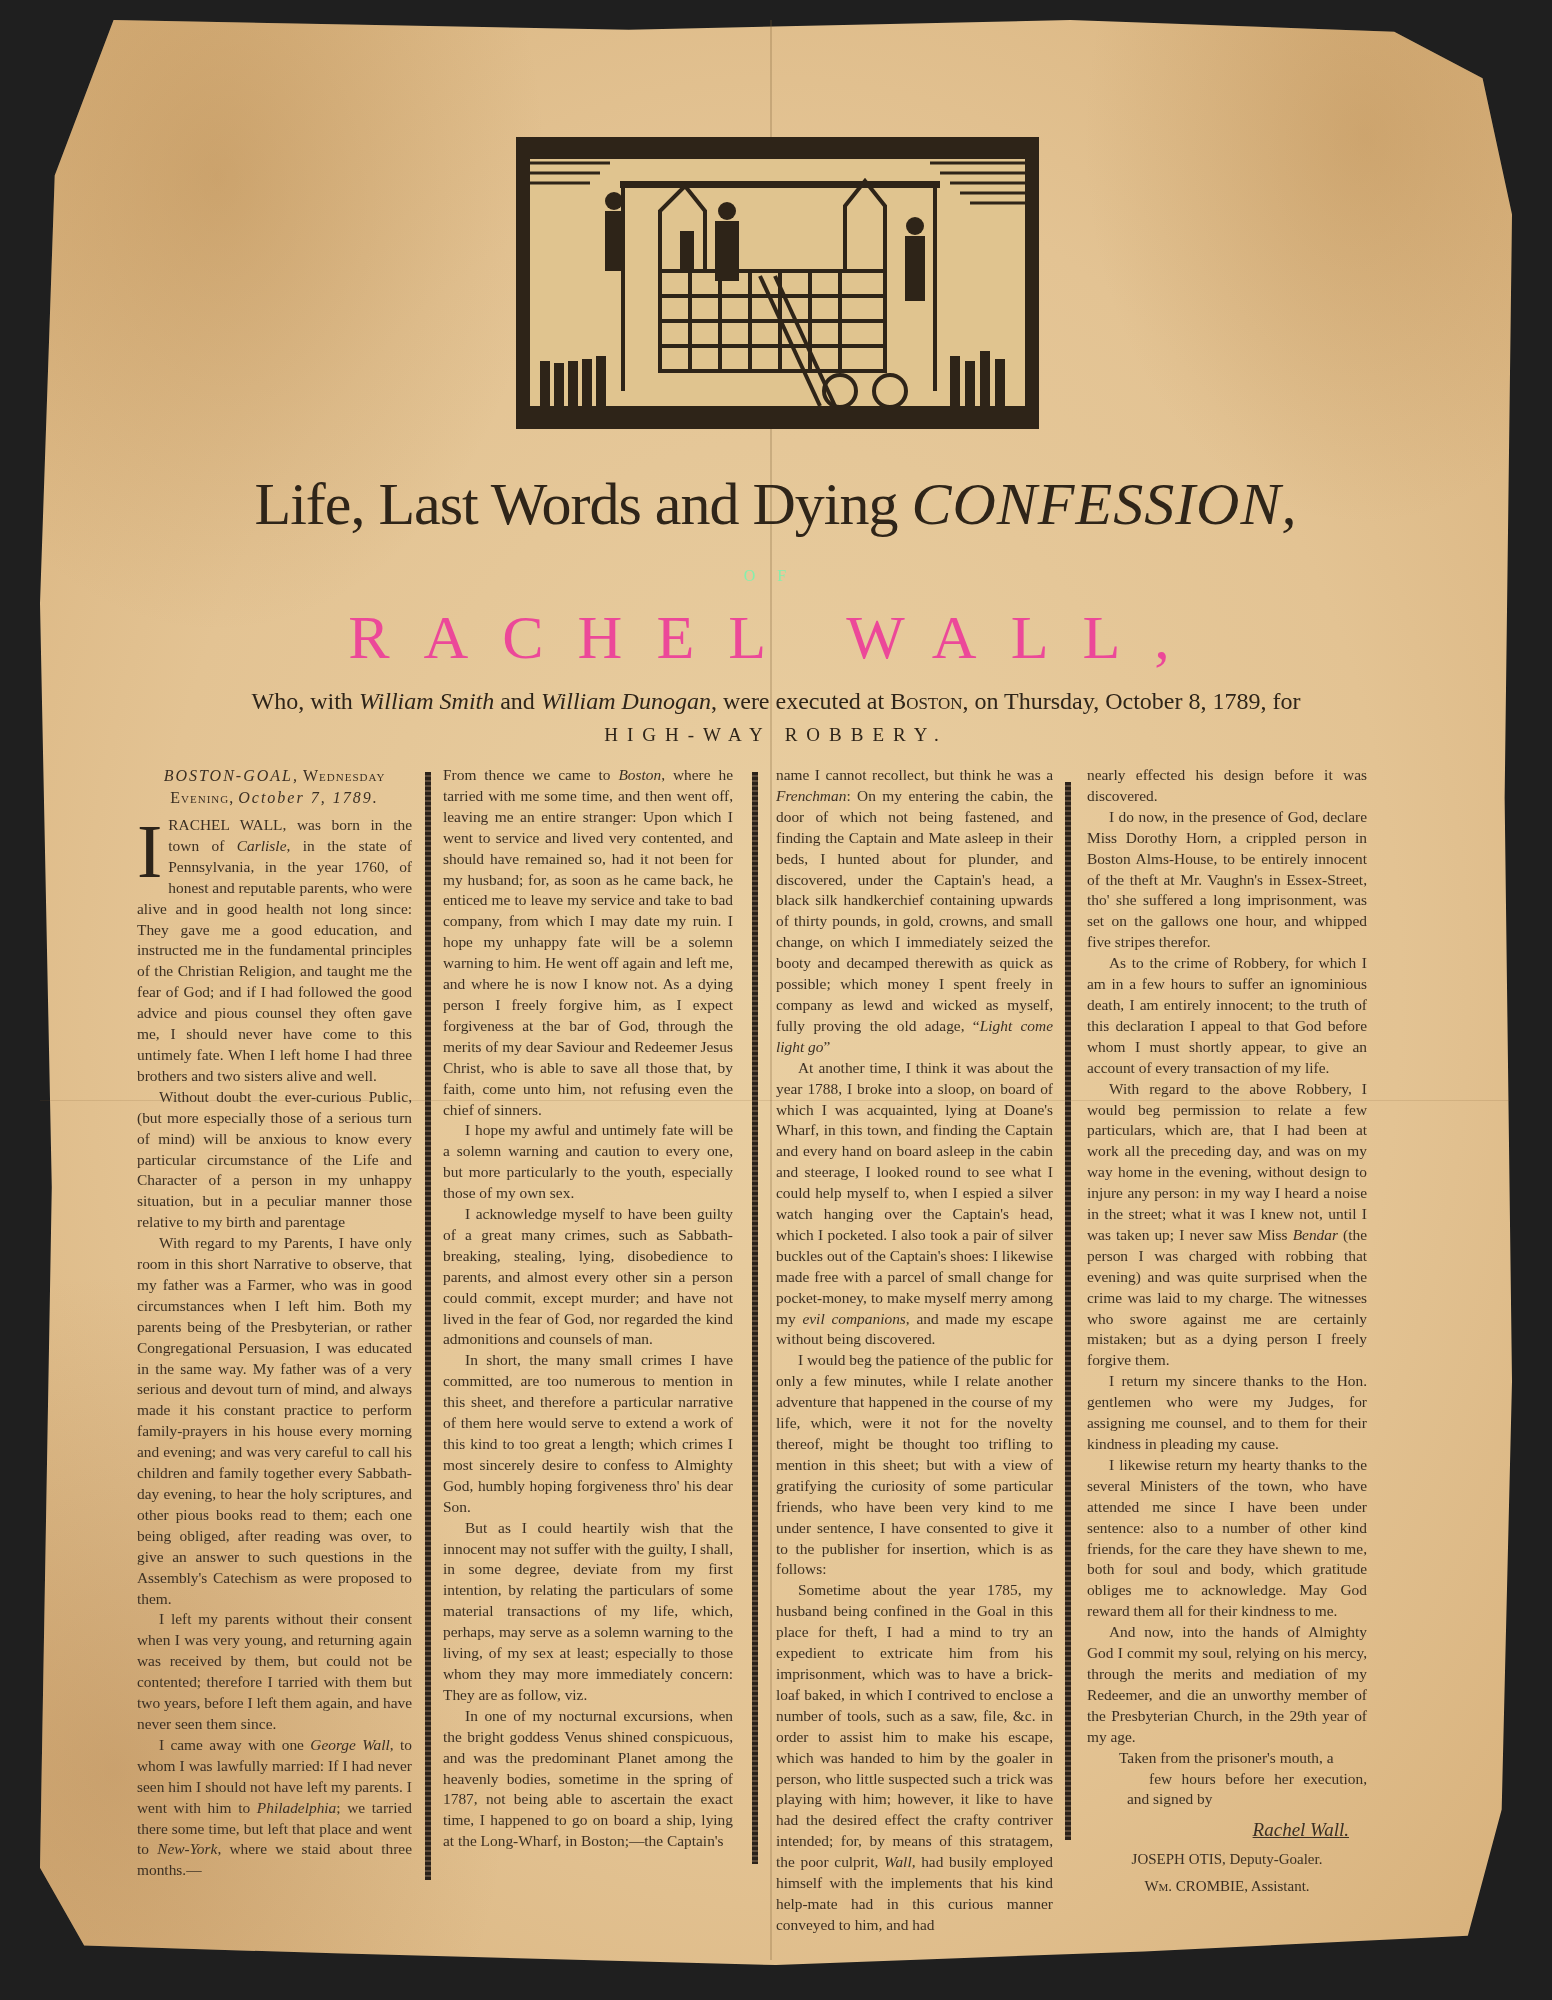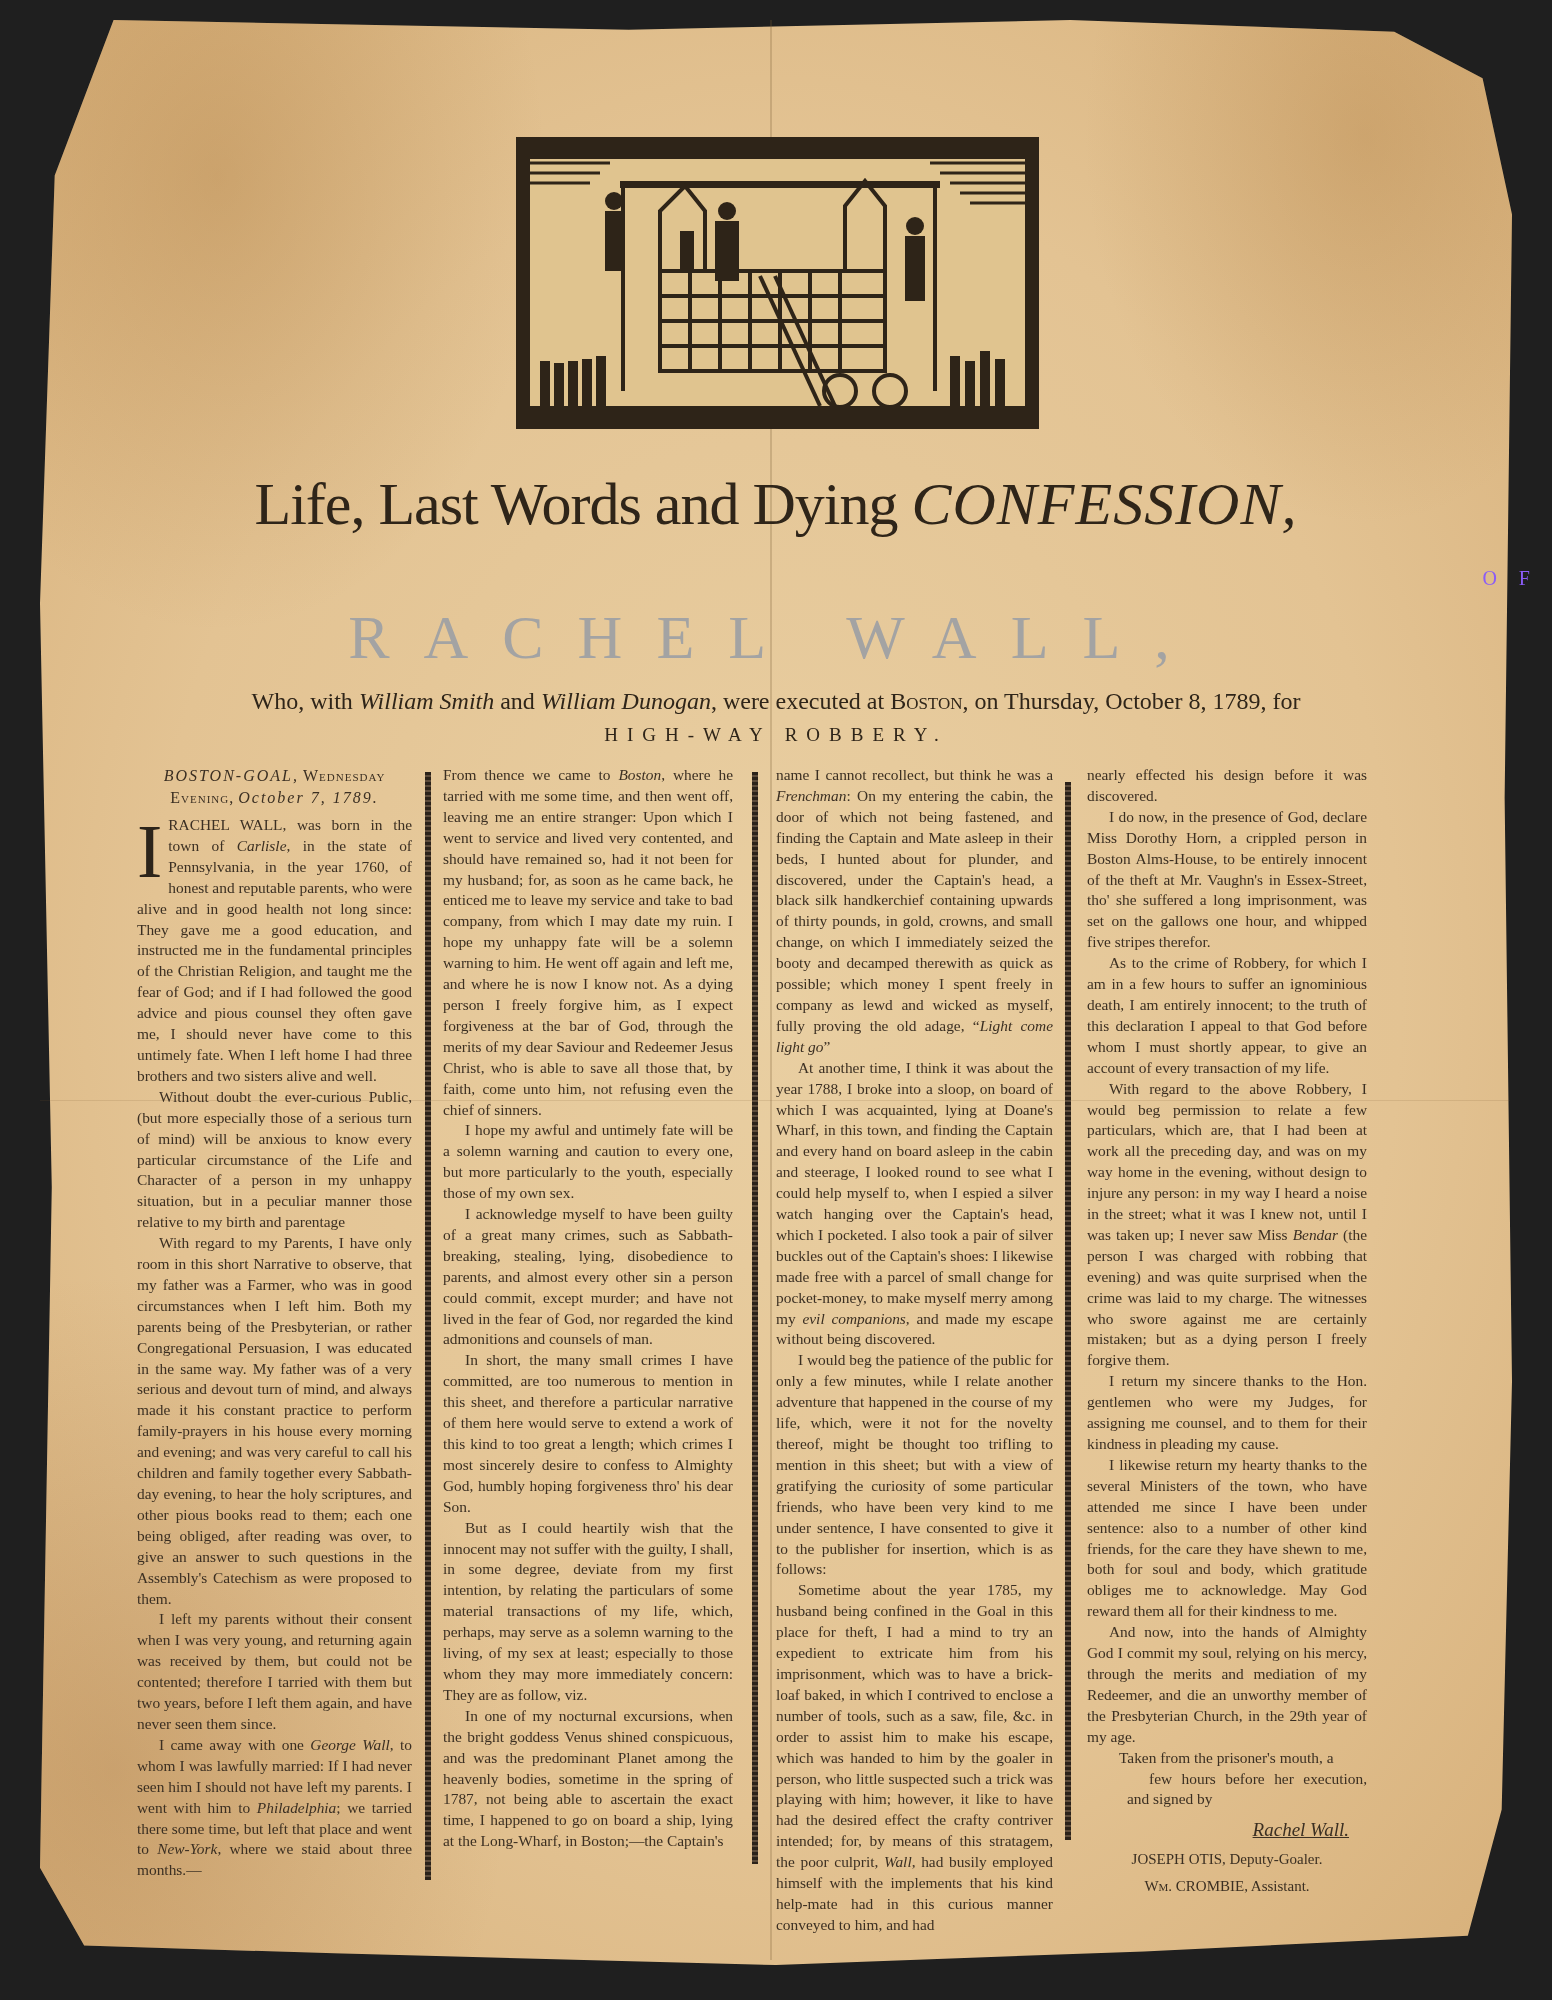--- a/index.html
+++ b/index.html
@@ -32,25 +32,25 @@
   .woodcut svg { width: 100%; height: 100%; display:block; }
 
   .title {
     position: absolute; left: 0; width: 1552px; top: 470px;
     text-align: center; font-size: 60px; letter-spacing: -1px;
     font-family: "Liberation Serif", serif; color: #2f2519;
   }
   .title .italic { font-style: italic; letter-spacing: 1px; }
   .of {
     position: absolute; left: 0; width: 1552px; top: 567px;
-    text-align: right; font-size: 20px; letter-spacing: 22px; color: #8b5cf6;
+    text-align: center; font-size: 16px; letter-spacing: 22px; color: #86efac;
   }
   .name {
     position: absolute; left: 0; width: 1552px; top: 602px;
-    text-align: center; font-size: 62px; letter-spacing: 34px; color: #a3a3a3;
+    text-align: center; font-size: 62px; letter-spacing: 34px; color: #ec4899;
   }
   .subtitle {
     position: absolute; left: 0; width: 1552px; top: 688px;
     text-align: center; font-size: 24px; color: #2f2519;
   }
   .subtitle i { font-style: italic; }
   .subtitle .sc { font-variant: small-caps; }
   .crime {
     position: absolute; left: 0; width: 1552px; top: 724px;
     text-align: center; font-size: 19px; letter-spacing: 9px; color: #2f2519;

